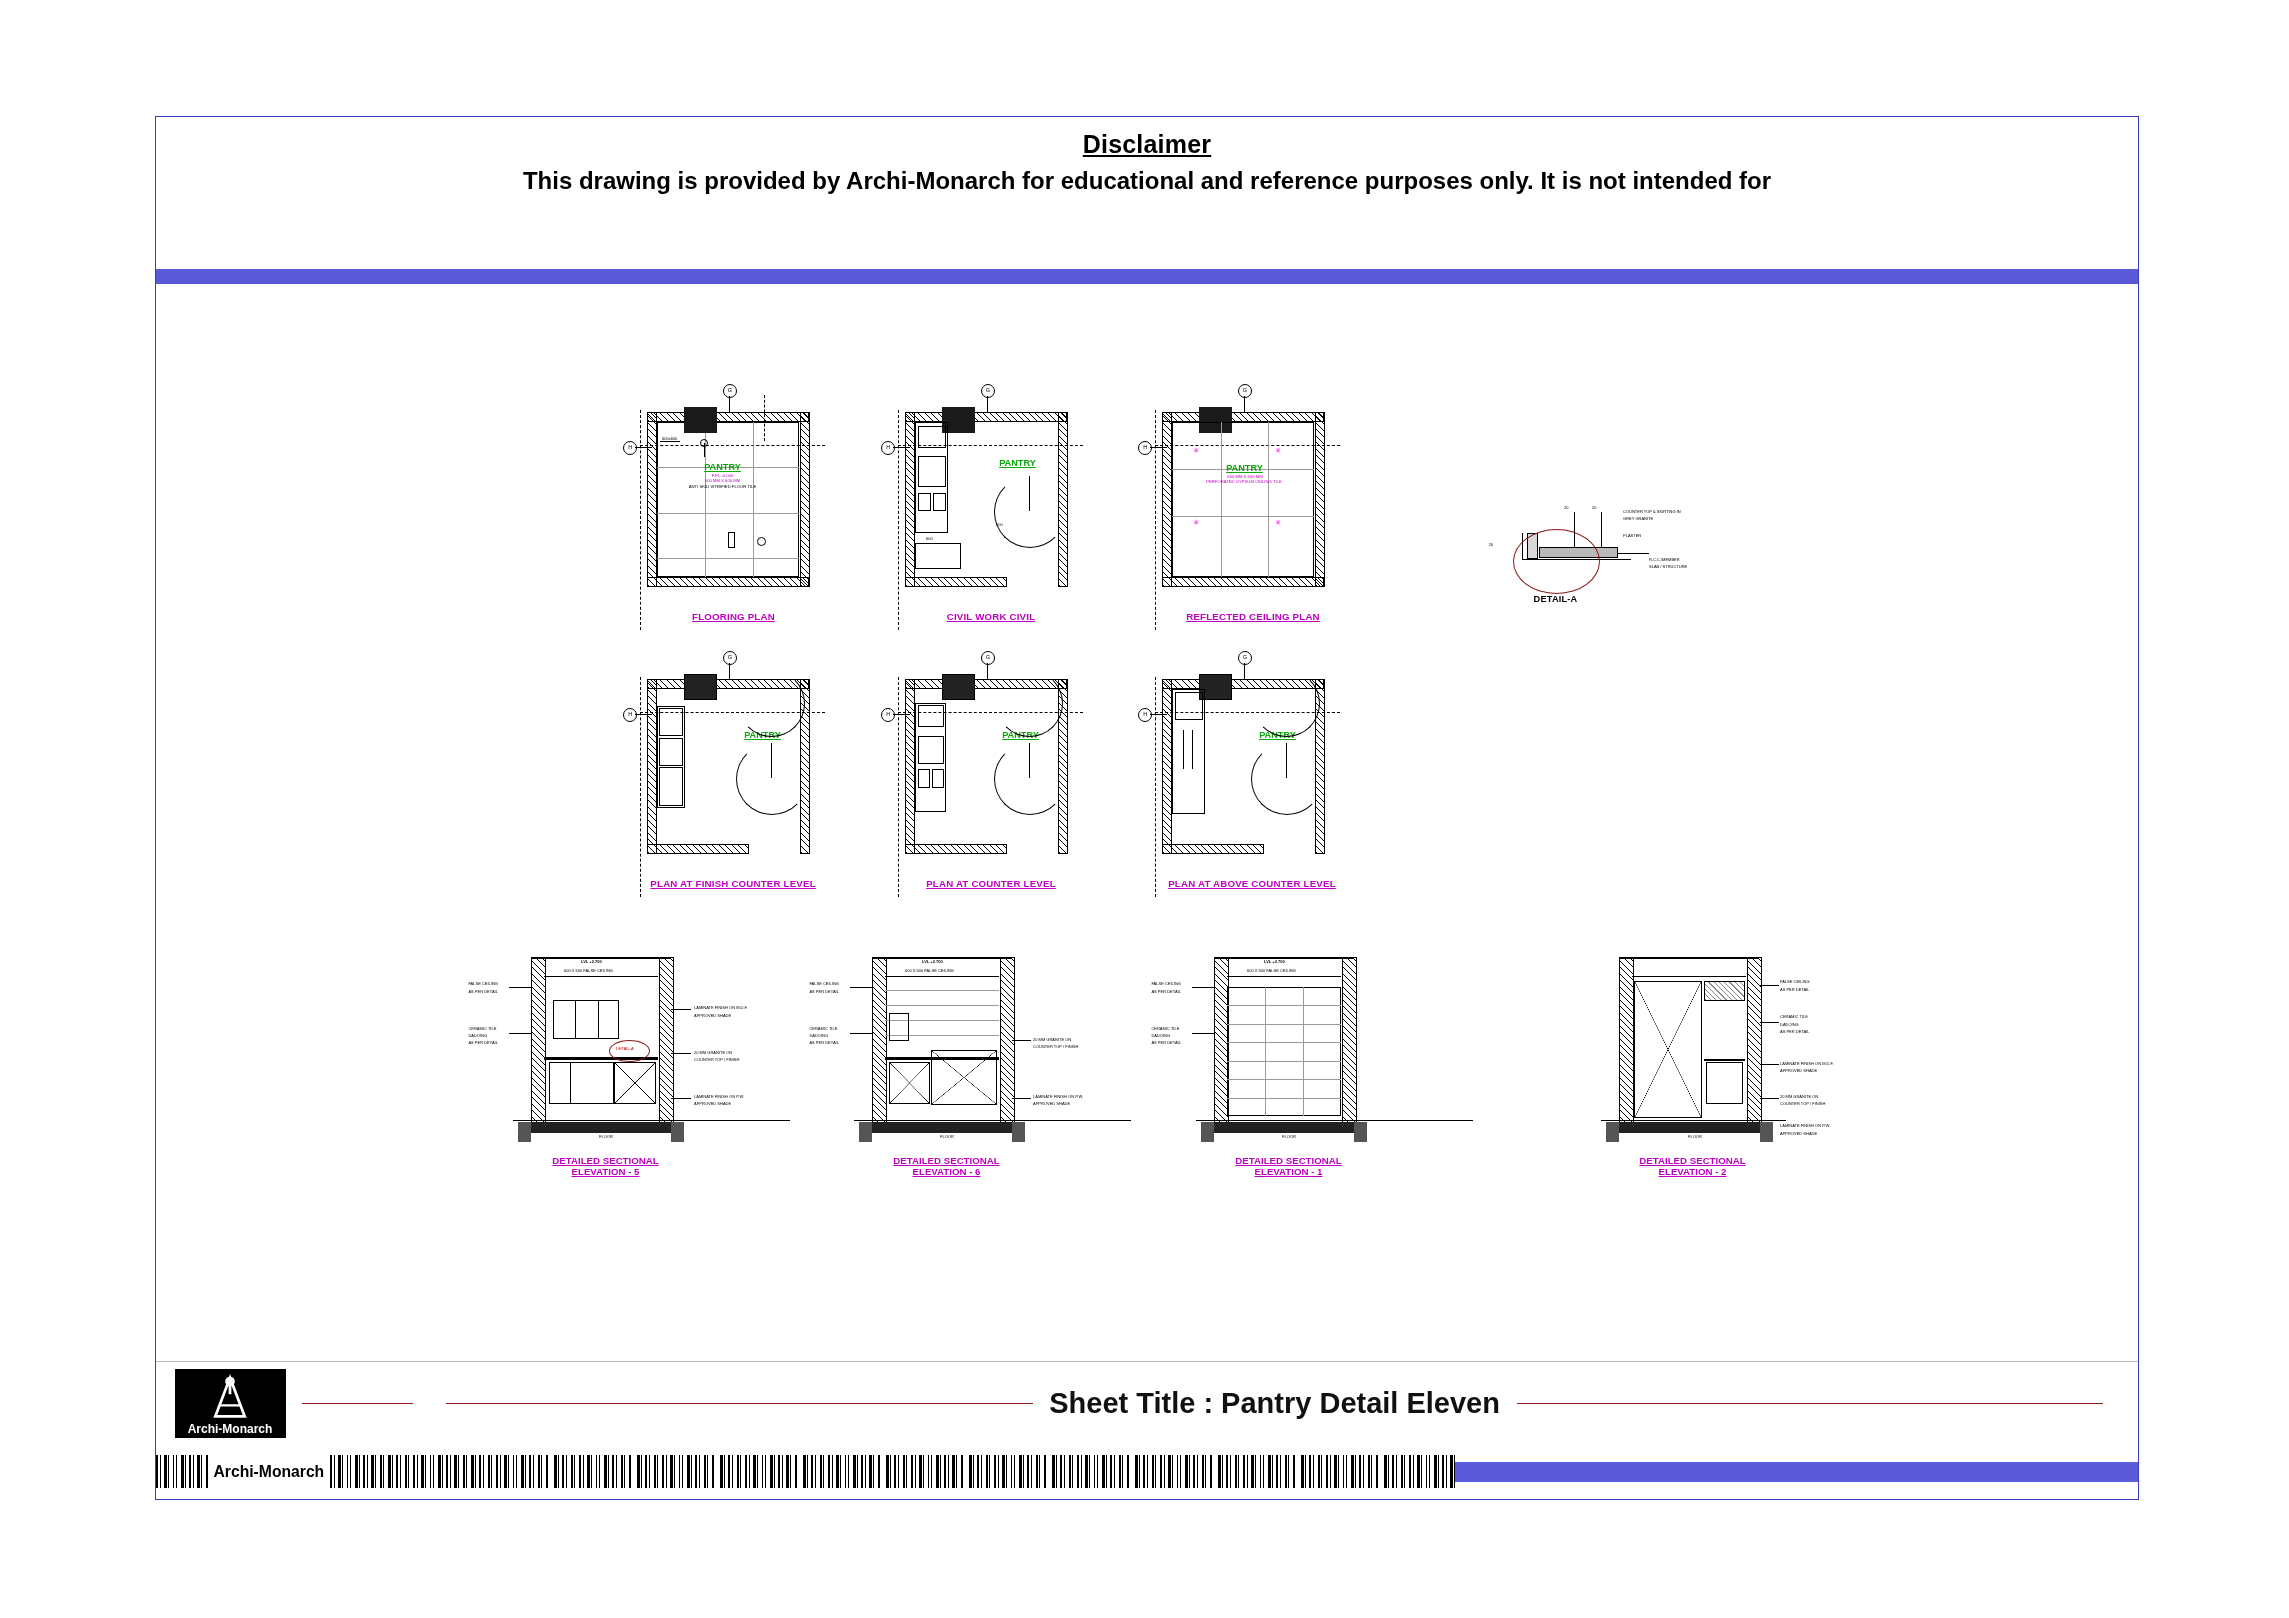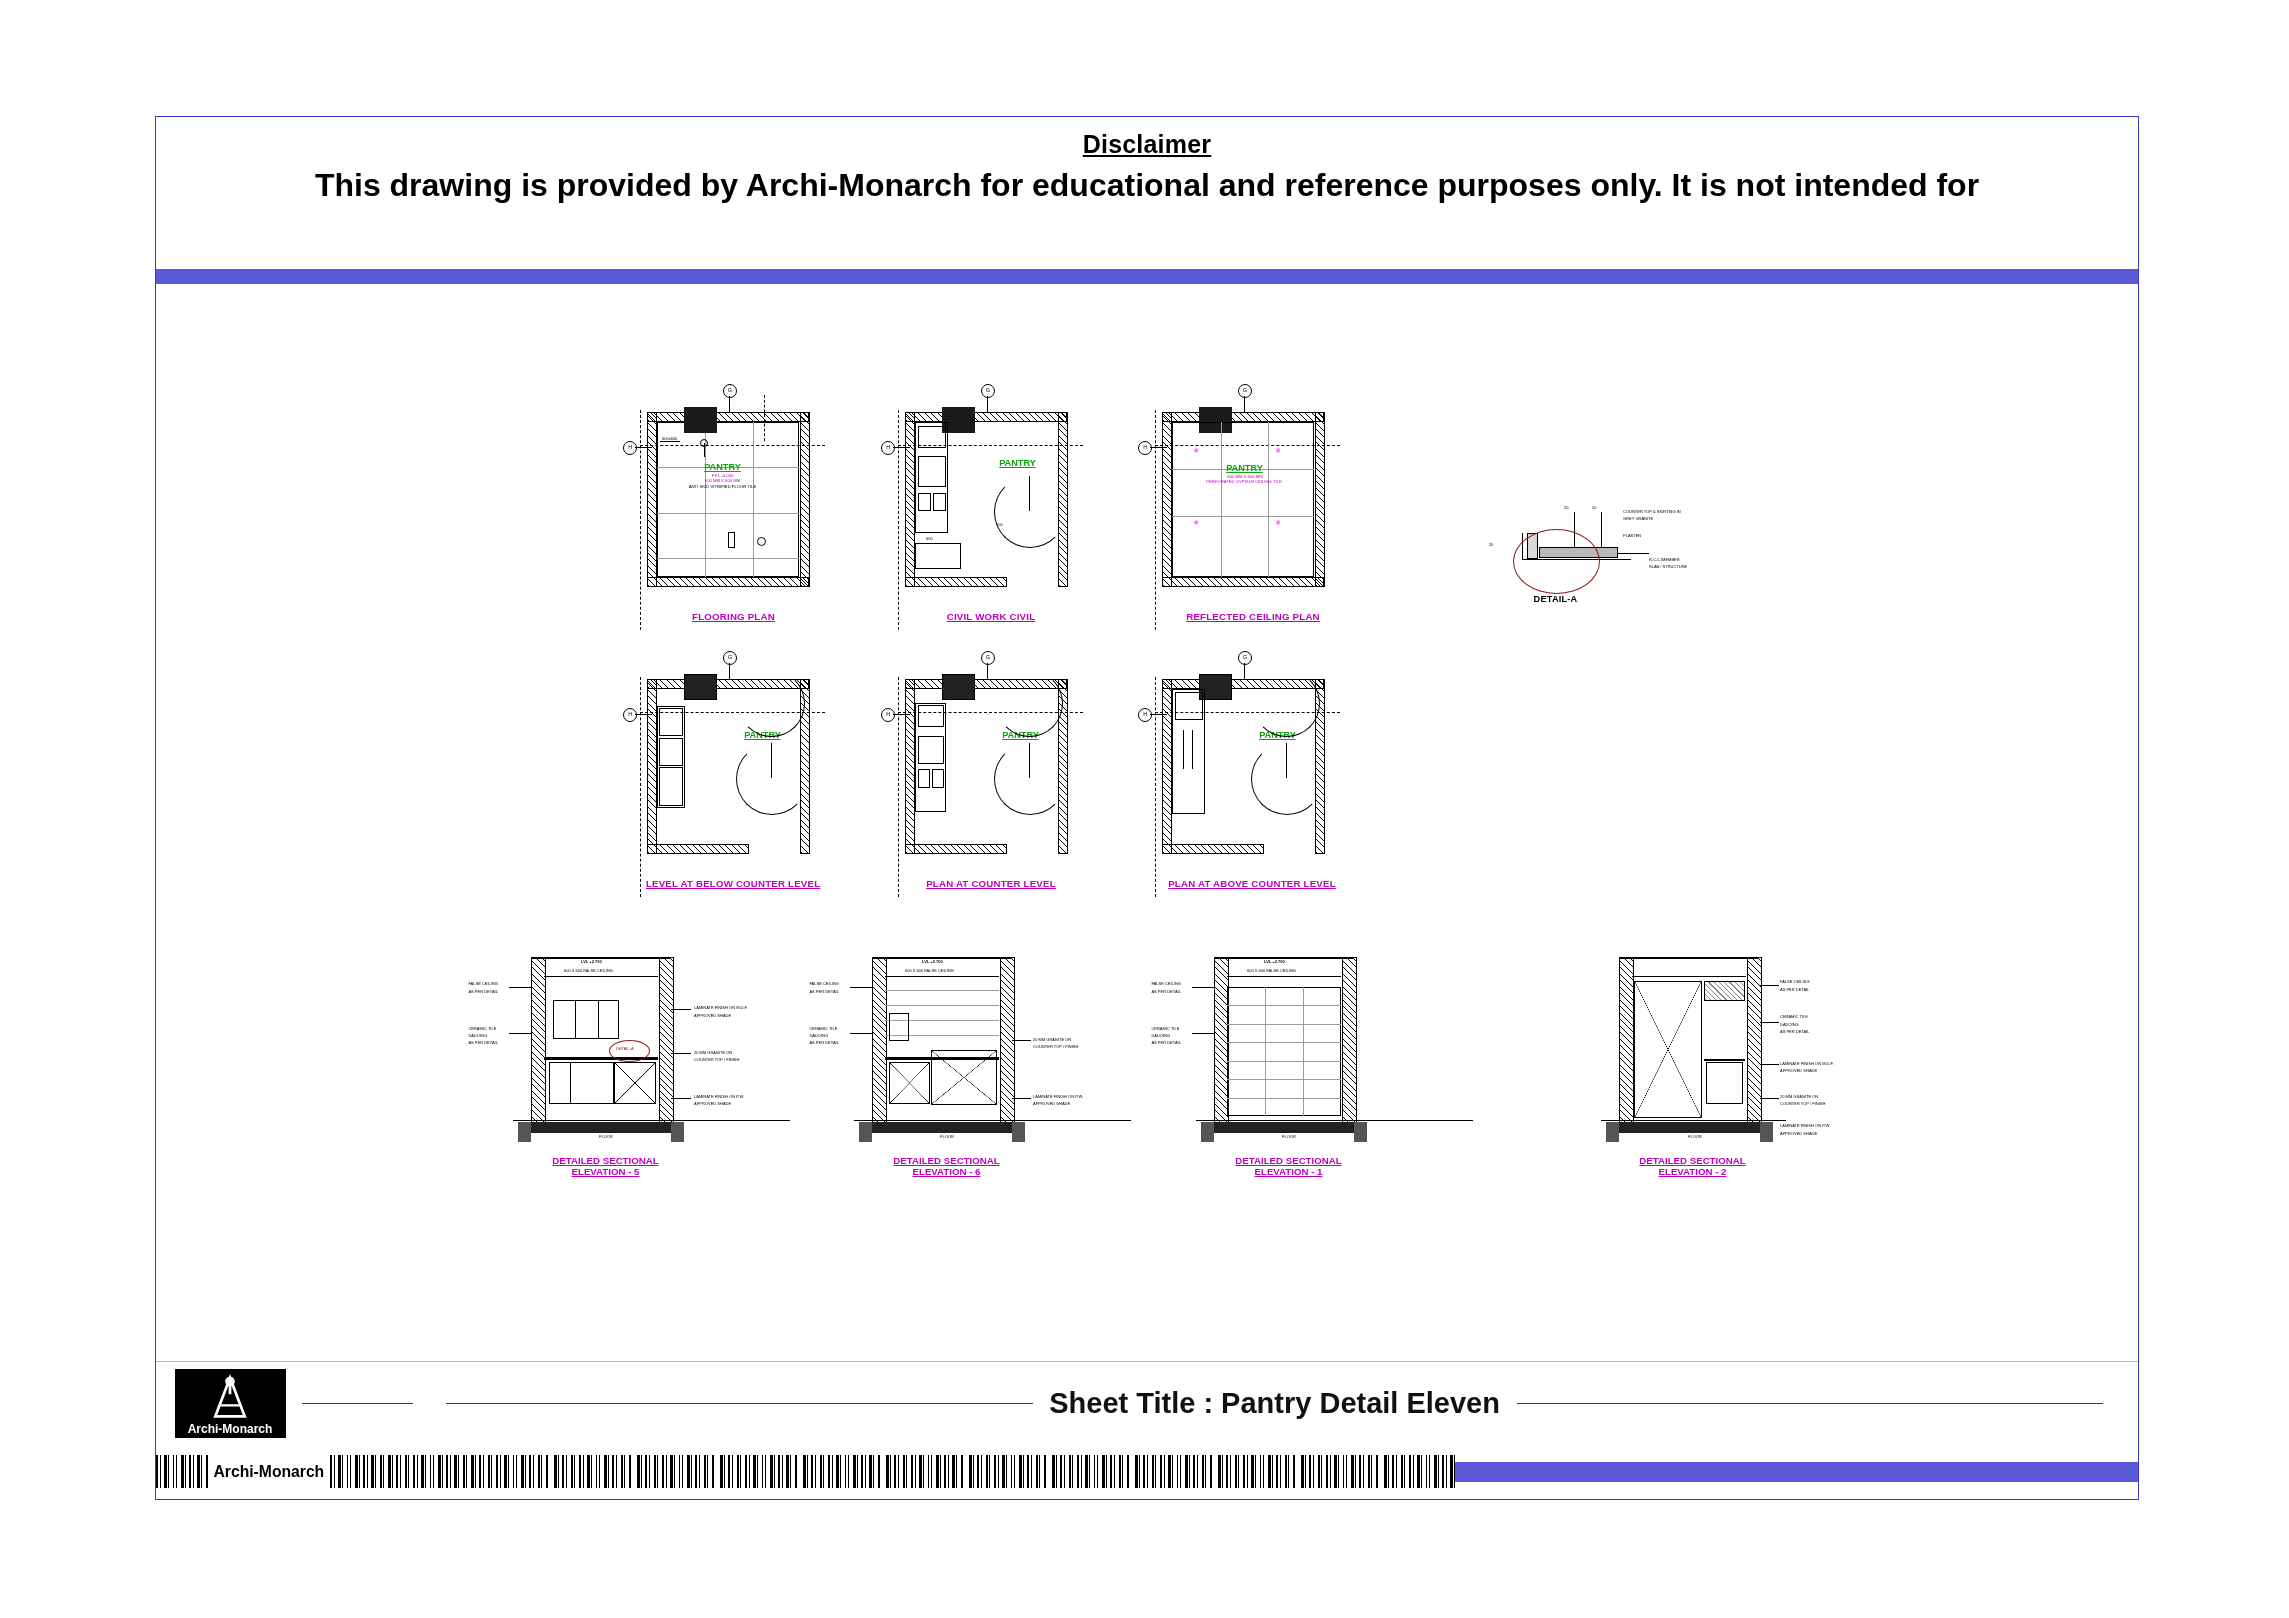--- a/index.html
+++ b/index.html
@@ -36,21 +36,21 @@
   }
   .disclaimer-title {
     font-size: 25px;
     font-weight: bold;
     text-decoration: underline;
     color: #000;
     letter-spacing: 0.2px;
   }
   .disclaimer-text {
     margin-top: 7.4px;
-    font-size: 32px;
+    font-size: 24px;
     font-weight: bold;
     line-height: 1.22;
     color: #000;
   }
   .blue-bar {
     position: absolute;
     left: 0; right: 0;
     height: 14.8px;
     background: #5a5ad8;
   }
@@ -462,21 +462,21 @@
       <div class="pbox" style="left:32px; top:57px; width:24px; height:28px;"></div>
       <div class="pbox" style="left:32px; top:87px; width:24px; height:28px;"></div>
       <div class="pbox" style="left:32px; top:116px; width:24px; height:39px;"></div>
 
       <div class="room-label" style="left:103px; top:79px; width:65px;">PANTRY</div>
 
       <div class="door-arc" style="left:109px; top:92px; width:70px; height:70px; border-color:transparent transparent #000 #000;"></div>
       <div class="thin" style="left:144px; top:92px; width:0.9px; height:35px;"></div>
       <div class="door-arc" style="left:111px; top:18.5px; width:65px; height:65px; border-color:transparent #000 #000 transparent;"></div>
 
-      <div class="caption" style="left:4.6px; top:227px; width:203px;">LEVEL AT BELOW COUNTER LEVEL</div>
+      <div class="caption" style="left:4.6px; top:227px; width:203px;">PLAN AT FINISH COUNTER LEVEL</div>
     </div>
 
     <div class="plan" style="left:729px; top:284px; width:212px; height:249px;">
       <div class="bubble" style="left:96px; top:0;">G</div>
       <div class="thin" style="left:102px; top:12px; width:0.9px; height:16.6px;"></div>
       <div class="bubble" style="left:-3.7px; top:57px;">H</div>
       <div class="thin" style="left:8.3px; top:63px; width:16.6px; height:0.9px;"></div>
 
       <div class="dash-v" style="left:13px; top:26px; height:220px;"></div>
       <div class="dash-h" style="left:13px; top:61px; width:185px;"></div>

